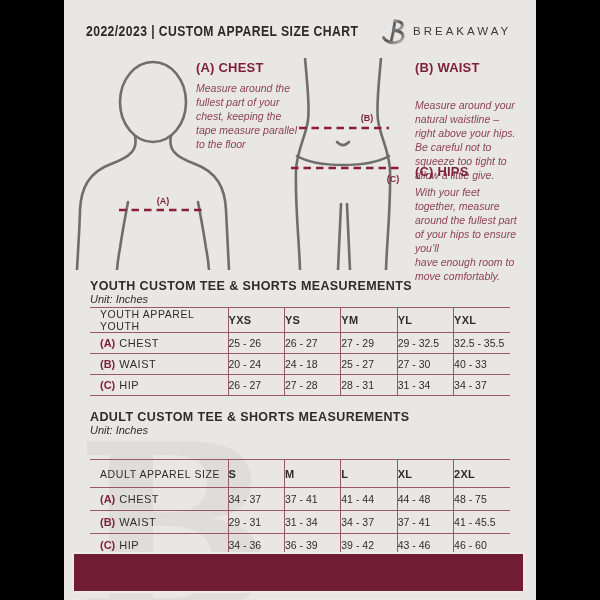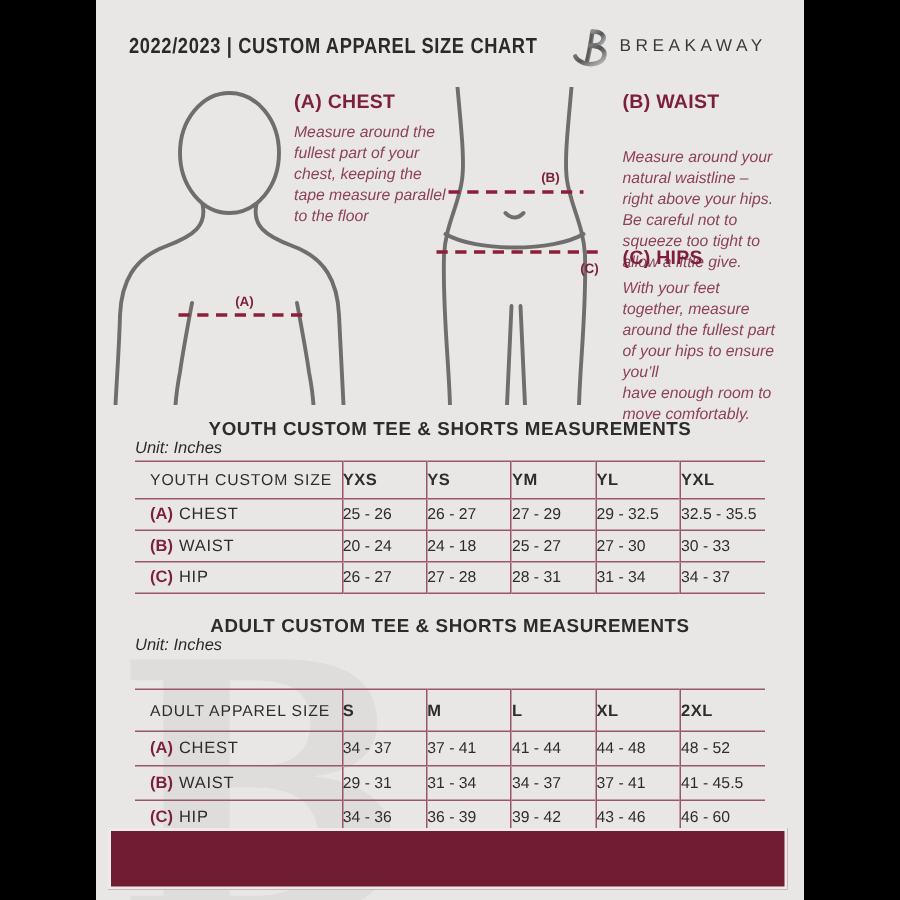--- a/index.html
+++ b/index.html
@@ -29,21 +29,21 @@
   .instr-b{font-size:10.5px;font-style:italic;font-weight:500;color:#8d4258;
     line-height:14px;white-space:pre-line;}
   .h-chest{left:132px;top:60px;}
   .b-chest{left:132px;top:81px;width:125px;}
   .h-waist{left:351px;top:60px;}
   .b-waist{left:351px;top:98px;width:128px;}
   .h-hips{left:351px;top:164px;text-align:center;}
   .b-hips{left:351px;top:185px;width:130px;}
 
   
-  .tbl-title{left:26px;width:420px;text-align:center;font-size:12.5px;
+  .tbl-title{left:26px;width:420px;text-align:left;font-size:12.5px;
     font-weight:bold;color:#2d2c2c;letter-spacing:.4px;}
   .tbl-unit{left:26px;width:420px;text-align:left;font-size:11px;
     font-style:italic;font-weight:500;color:#2d2c2c;}
   .y-title{top:279px;} .y-unit{top:293px;}
   .a-title{top:410px;} .a-unit{top:424px;}
 
   
   table.size-table{
     left:26px;width:420px;border-collapse:collapse;table-layout:fixed;
     border-top:1.5px solid #9a5766;border-bottom:1.5px solid #9a5766;
@@ -156,21 +156,21 @@
     <colgroup>
         <col style="width:138px">
         <col>
         <col>
         <col>
         <col>
         <col>
       </colgroup>
     <thead>
       <tr>
-        <th class="label-cell">YOUTH CUSTOM SIZE</th>
+        <th class="label-cell">YOUTH APPAREL YOUTH</th>
         <th class="size-h">YXS</th>
         <th class="size-h">YS</th>
         <th class="size-h">YM</th>
         <th class="size-h">YL</th>
         <th class="size-h">YXL</th>
       </tr>
     </thead>
     <tbody>
       <tr>
         <td class="label-cell"><span class="pfx">(A)</span><span class="rlabel">CHEST</span></td>
@@ -179,21 +179,21 @@
         <td>27 - 29</td>
         <td>29 - 32.5</td>
         <td>32.5 - 35.5</td>
       </tr>
       <tr>
         <td class="label-cell"><span class="pfx">(B)</span><span class="rlabel">WAIST</span></td>
         <td>20 - 24</td>
         <td>24 - 18</td>
         <td>25 - 27</td>
         <td>27 - 30</td>
-        <td>30 - 33</td>
+        <td>40 - 33</td>
       </tr>
       <tr>
         <td class="label-cell"><span class="pfx">(C)</span><span class="rlabel">HIP</span></td>
         <td>26 - 27</td>
         <td>27 - 28</td>
         <td>28 - 31</td>
         <td>31 - 34</td>
         <td>34 - 37</td>
       </tr>
     </tbody>
@@ -221,21 +221,21 @@
         <th class="size-h">2XL</th>
       </tr>
     </thead>
     <tbody>
       <tr>
         <td class="label-cell"><span class="pfx">(A)</span><span class="rlabel">CHEST</span></td>
         <td>34 - 37</td>
         <td>37 - 41</td>
         <td>41 - 44</td>
         <td>44 - 48</td>
-        <td>48 - 52</td>
+        <td>48 - 75</td>
       </tr>
       <tr>
         <td class="label-cell"><span class="pfx">(B)</span><span class="rlabel">WAIST</span></td>
         <td>29 - 31</td>
         <td>31 - 34</td>
         <td>34 - 37</td>
         <td>37 - 41</td>
         <td>41 - 45.5</td>
       </tr>
       <tr>

